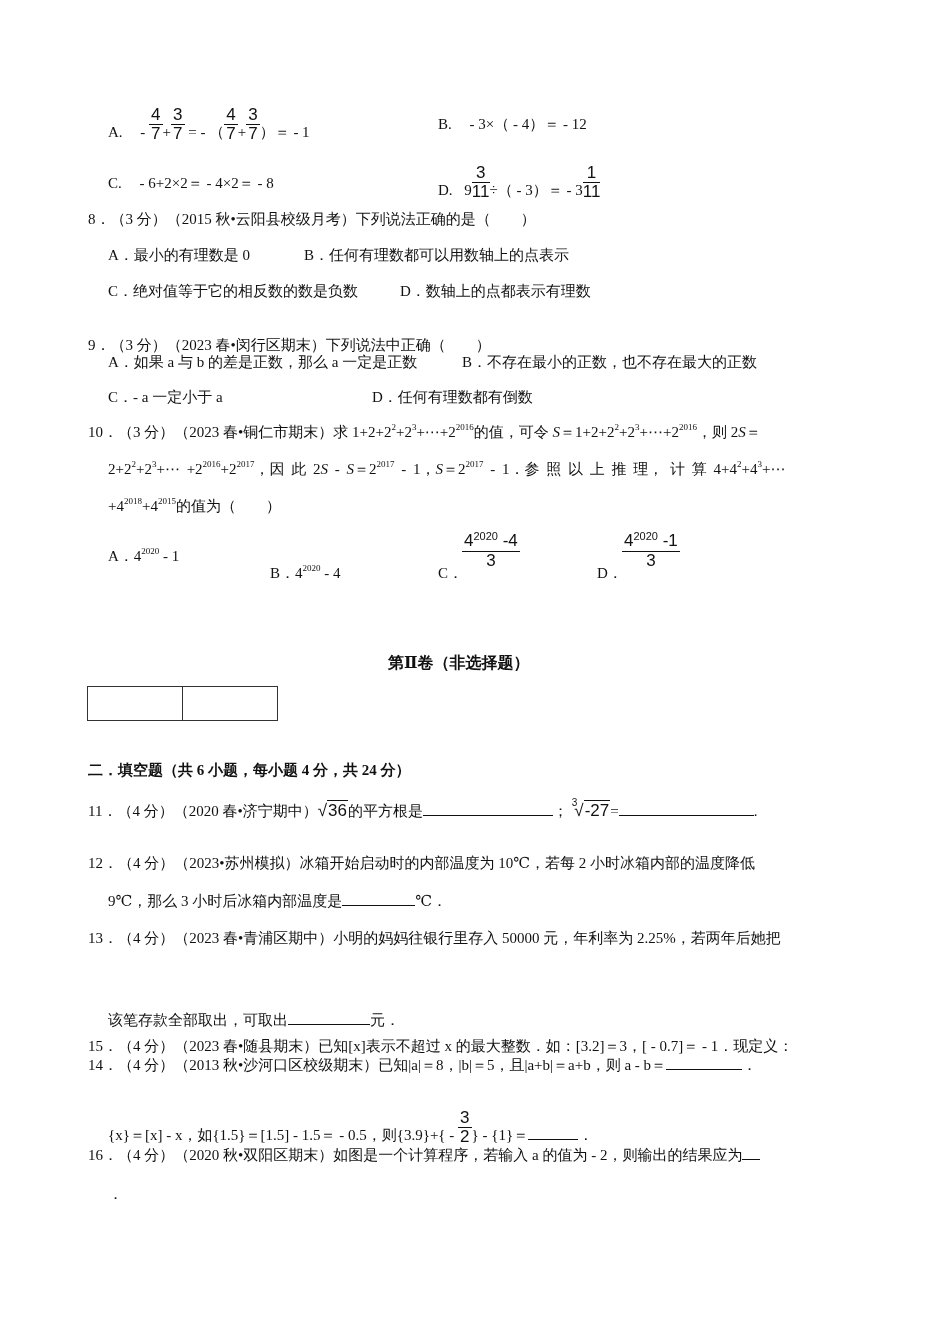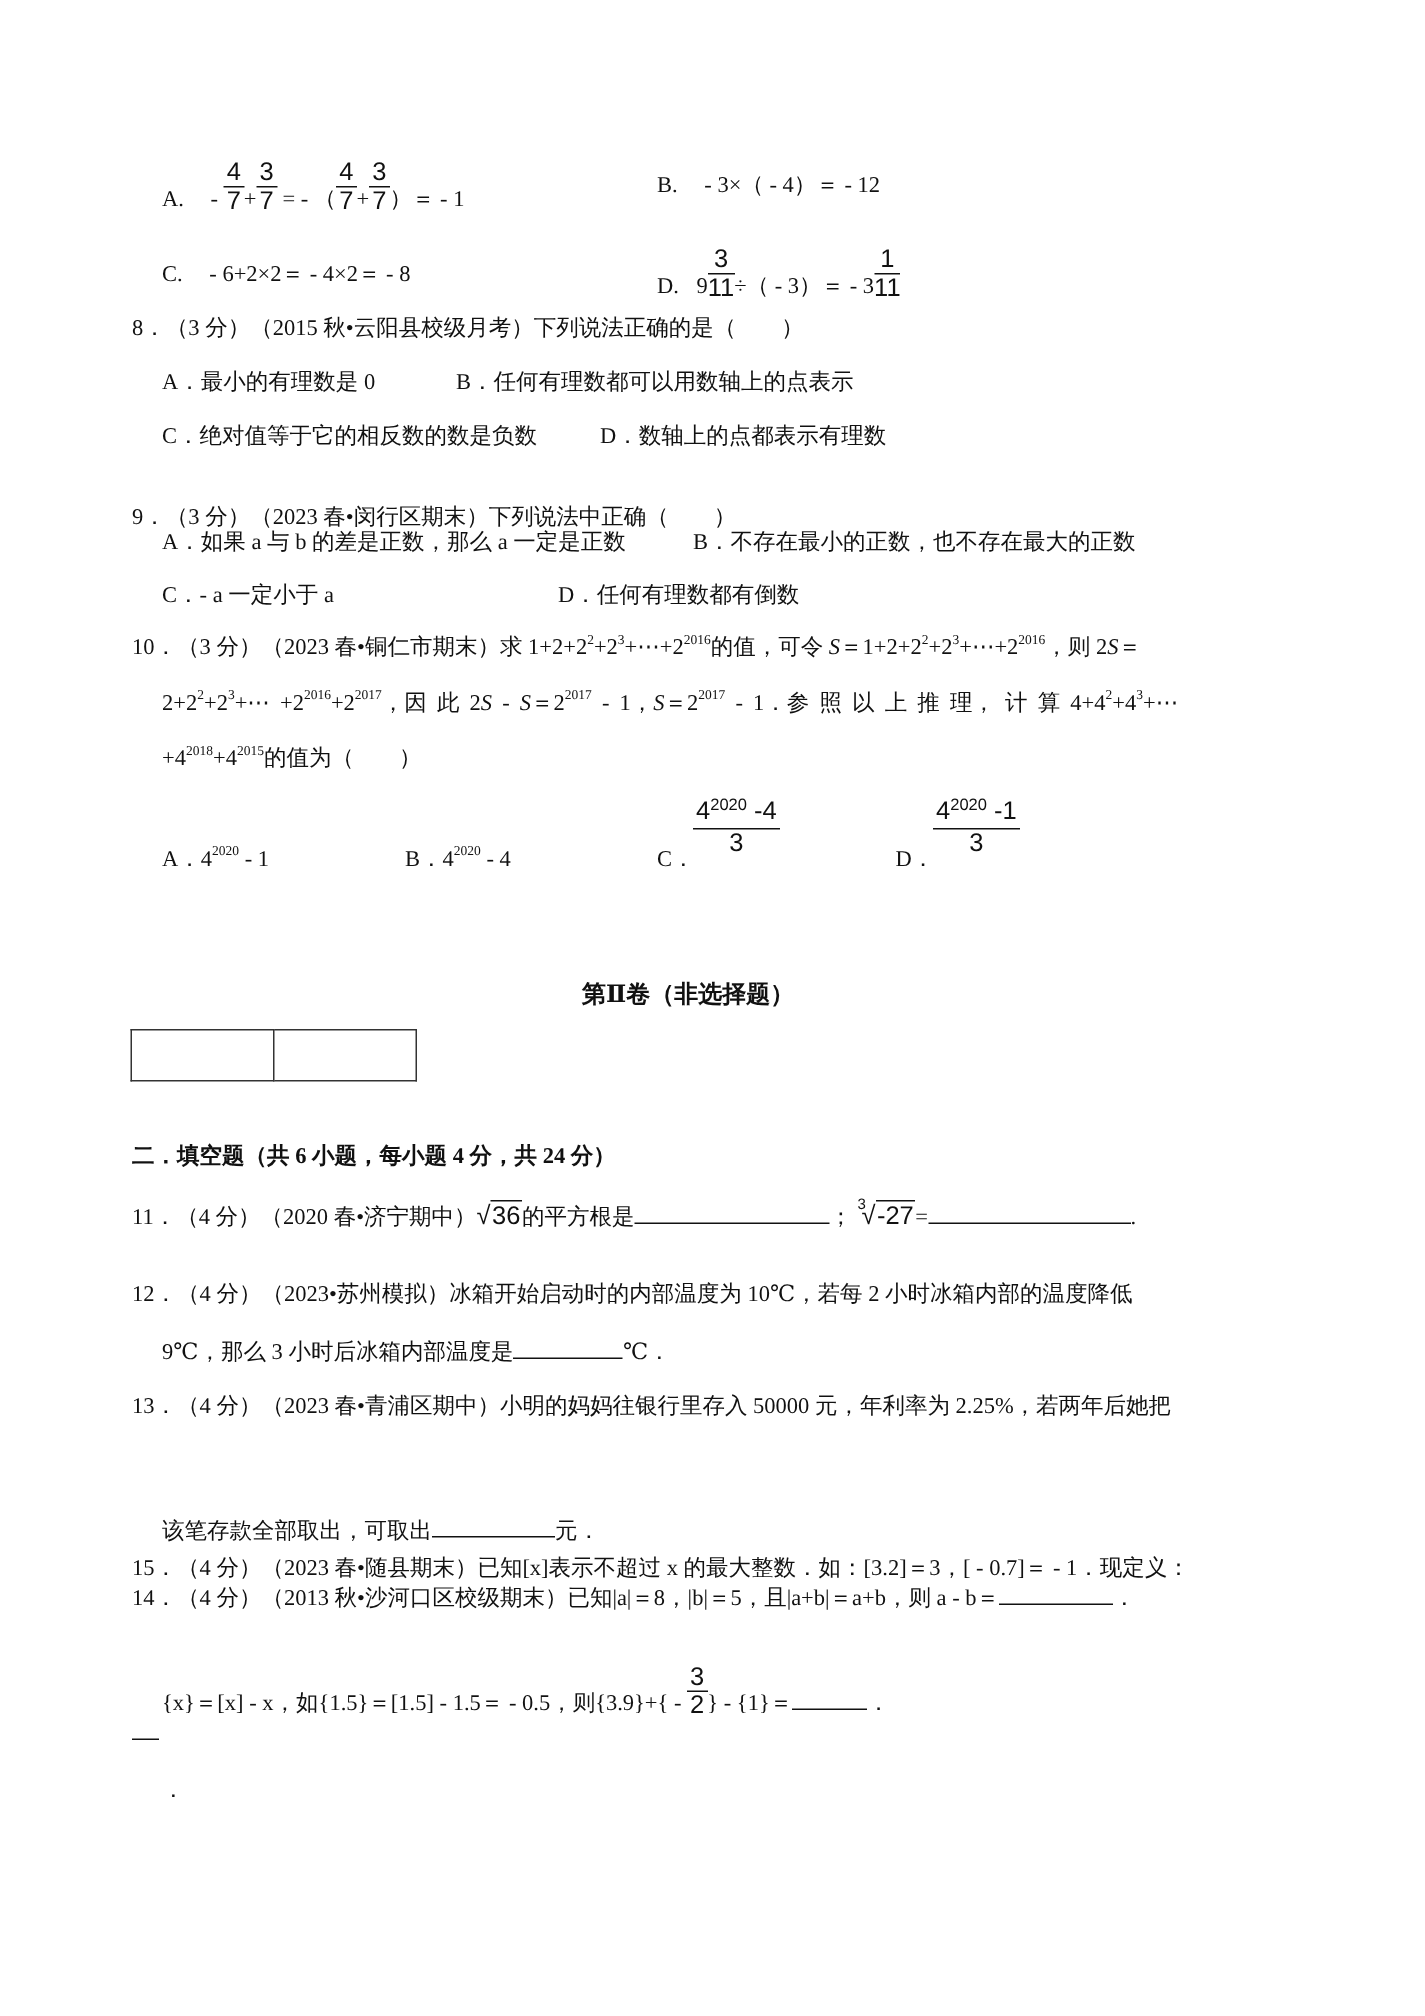--- a/index.html
+++ b/index.html
@@ -58,21 +58,21 @@
 <div class="line" style="left:88px; top:422px;">
   <span>10．</span><span>（3 分）</span><span>（2023 春•铜仁市期末）</span><span>求 1+2+2</span><sup>2</sup>+2<sup>3</sup>+⋯+2<sup>2016</sup>的值，可令 <i class="v">S</i>＝1+2+2<sup>2</sup>+2<sup>3</sup>+⋯+2<sup>2016</sup>，则 2<i class="v">S</i>＝
 </div>
 <div class="line" style="left:108px; top:459px; word-spacing:3px;">
   2+2<sup>2</sup>+2<sup>3</sup>+⋯ +2<sup>2016</sup>+2<sup>2017</sup>，因 此 2<i class="v">S</i> - <i class="v">S</i>＝2<sup>2017</sup> - 1，<i class="v">S</i>＝2<sup>2017</sup> - 1．参 照 以 上 推 理， 计 算 4+4<sup>2</sup>+4<sup>3</sup>+⋯
 </div>
 <div class="line" style="left:108px; top:496px;">
   +4<sup>2018</sup>+4<sup>2015</sup><span>的值为（　　）</span>
 </div>
 
-<div class="line" style="left:108px; top:563px;">
+<div class="line" style="left:108px; top:546px;">
   <span>A．</span><span>4</span><sup>2020</sup><span> - 1</span>
 </div>
 <div class="line" style="left:270px; top:563px;">
   <span>B．</span><span>4</span><sup>2020</sup><span> - 4</span>
 </div>
 <div class="line" style="left:438px; top:563px;">
   <span>C．</span>
 </div>
 <div class="abs" style="left:462px; top:532px;">
   <span class="frac"><span class="n"><span>4</span><sup style="font-size:11px;top:-6px">2020</sup><span> -4</span></span><span class="d">3</span></span>
@@ -115,15 +115,15 @@
 <div class="line" style="left:88px; top:1043px;margin-top:12px;">
   <span>14．（4 分）（2013 秋•沙河口区校级期末）已知|a|＝8，|b|＝5，且|a+b|＝a+b，则 a - b＝</span><span class="blank" style="width:76px"></span><span>．</span>
 </div>
 
 <div class="line" style="left:88px; top:1036px;">15．（4 分）（2023 春•随县期末）已知[x]表示不超过 x 的最大整数．如：[3.2]＝3，[ - 0.7]＝ - 1．现定义：</div>
 <div class="line" style="left:108px; top:1109px;">
   <span>{x}＝[x] - x，如{1.5}＝[1.5] - 1.5＝ - 0.5，则{3.9}+{ - </span><span class="frac" style="vertical-align:-2px"><span class="n">3</span><span class="d">2</span></span><span>} - {1}＝</span><span class="blank" style="width:50px"></span><span>．</span>
 </div>
 
 <div class="line" style="left:88px; top:1145px;">
-  <span class="blank" style="width:18px"></span>
+  <span>16．（4 分）（2020 秋•双阳区期末）如图是一个计算程序，若输入 a 的值为 - 2，则输出的结果应为</span><span class="blank" style="width:18px"></span>
 </div>
 <div class="line" style="left:108px; top:1184px;">．</div>
 
 </body></html>

